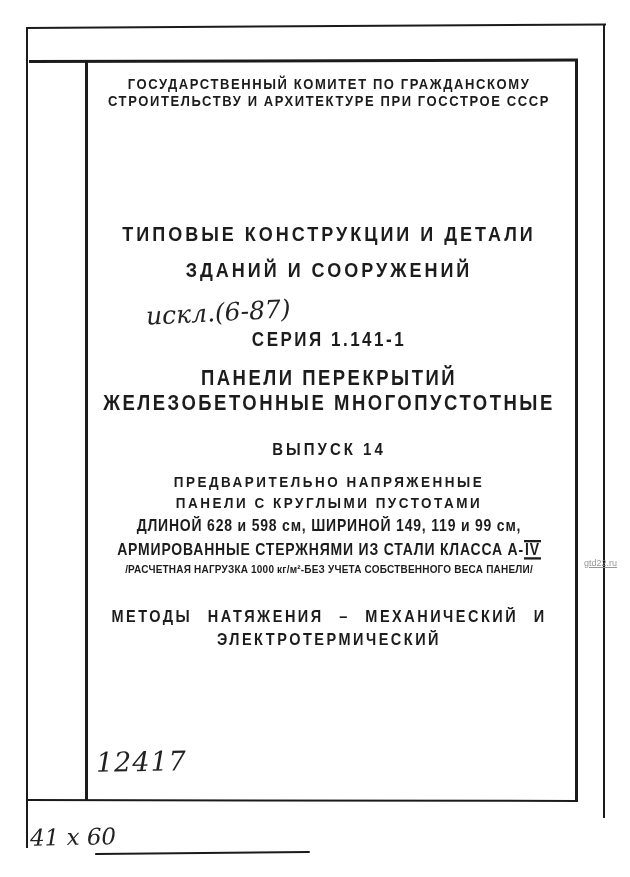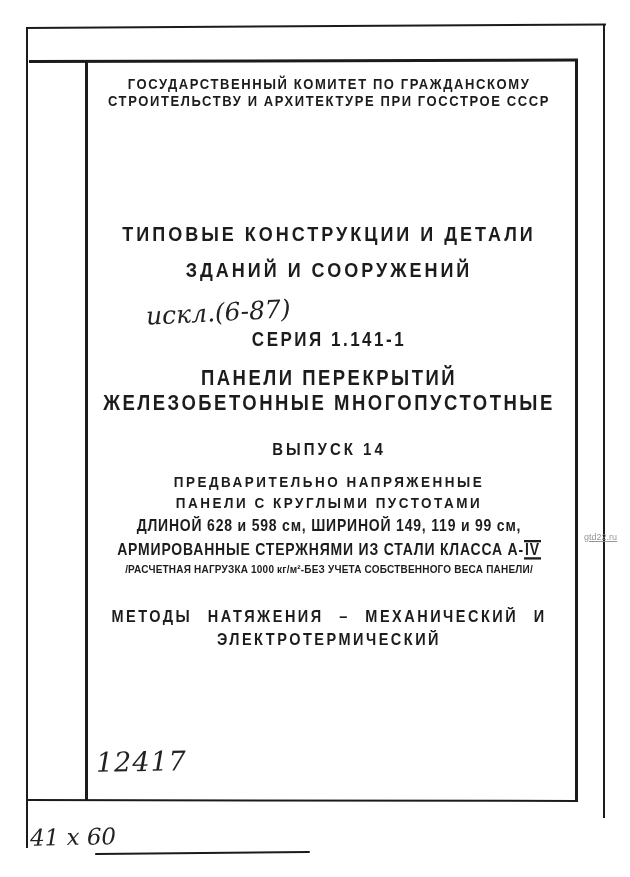--- a/index.html
+++ b/index.html
@@ -47,21 +47,21 @@
   .hand{
     position:absolute;
     font-family:"DejaVu Serif",serif;font-style:italic;
     color:#222222;white-space:nowrap;line-height:1;
   }
   .hw-note  {left:146px;top:300px;font-size:25px;transform:rotate(-3deg);}
   .hw-number{left:96px;top:748px;font-size:27px;letter-spacing:1px;transform:rotate(-1deg);}
   .hw-format{left:30px;top:826px;font-size:23px;transform:rotate(-1deg);}
   
   .watermark{
-    position:absolute;left:584px;top:532px;
+    position:absolute;left:584px;top:558px;
     font-size:9px;color:rgba(140,140,140,0.9);
     font-family:"Liberation Sans",sans-serif;
     white-space:nowrap;
     text-decoration:underline;
   }
 </style>
 </head>
 <body>
 
 <div class="page">

